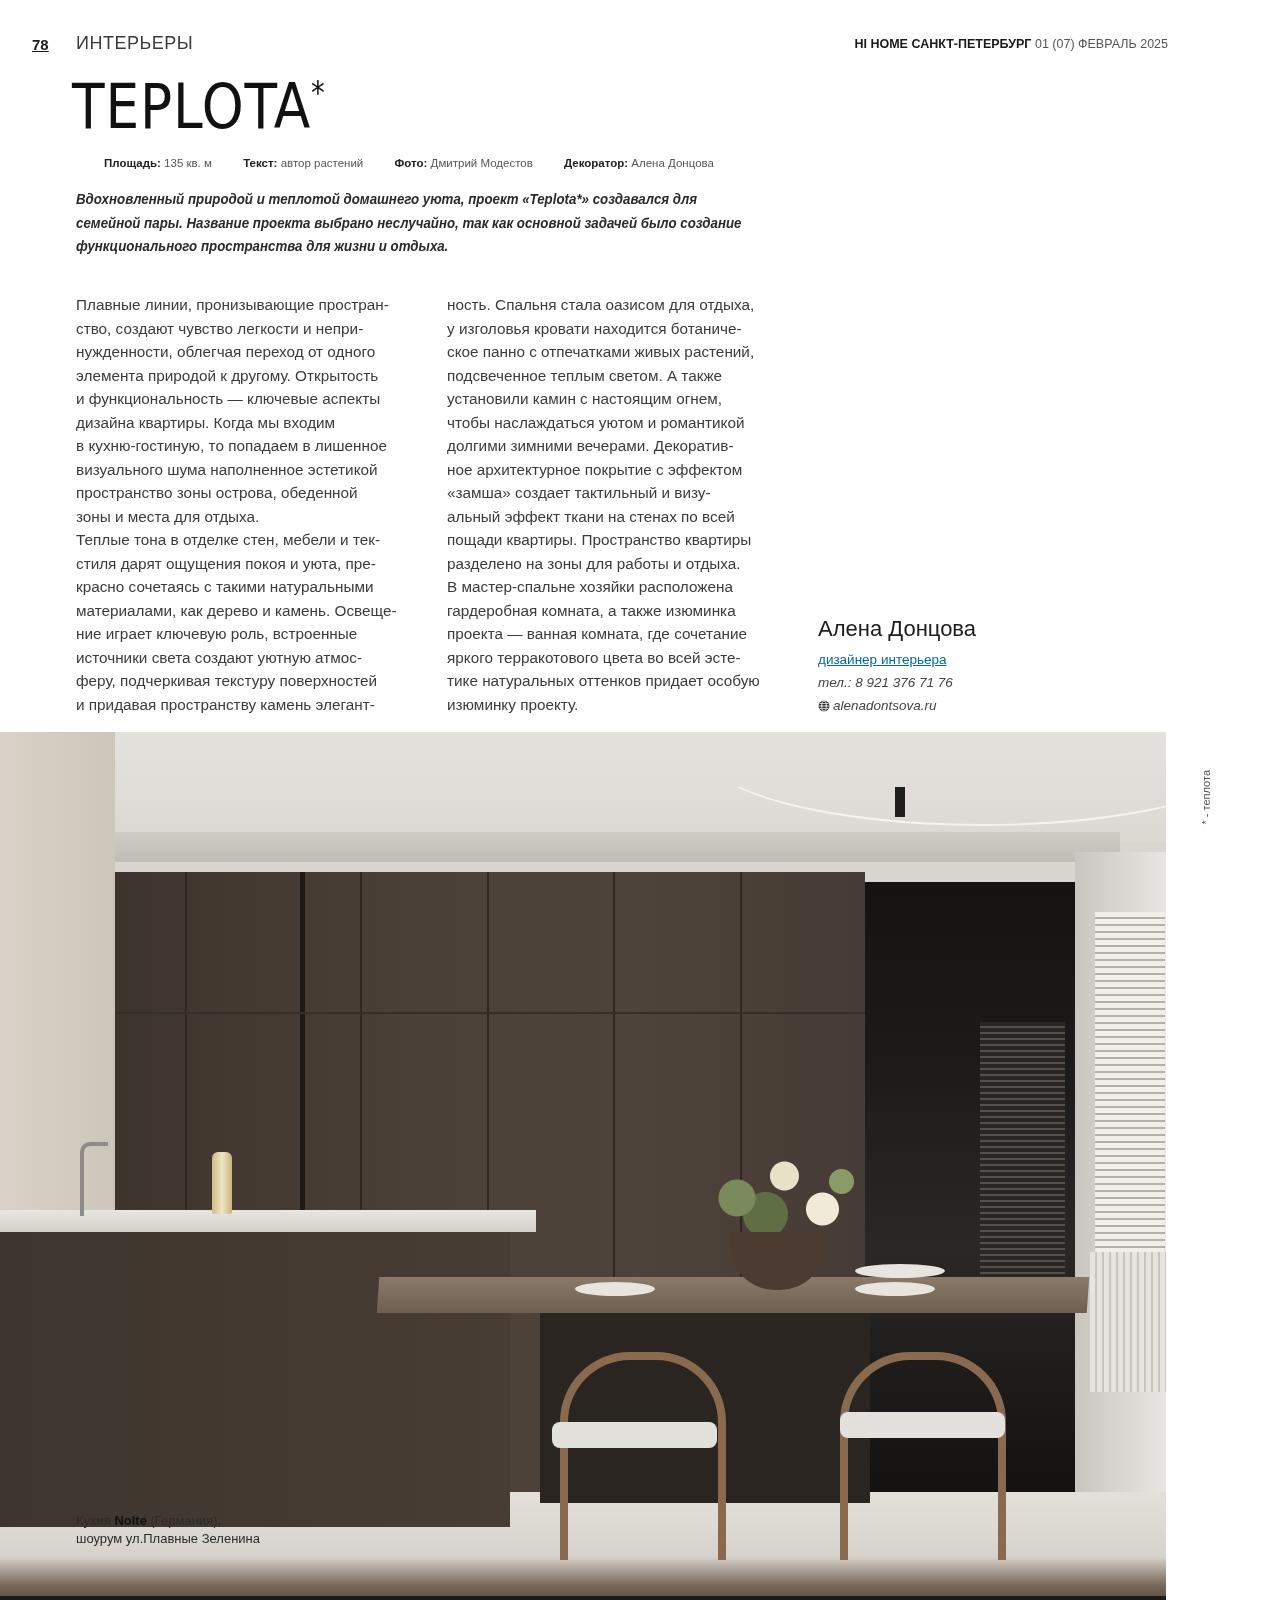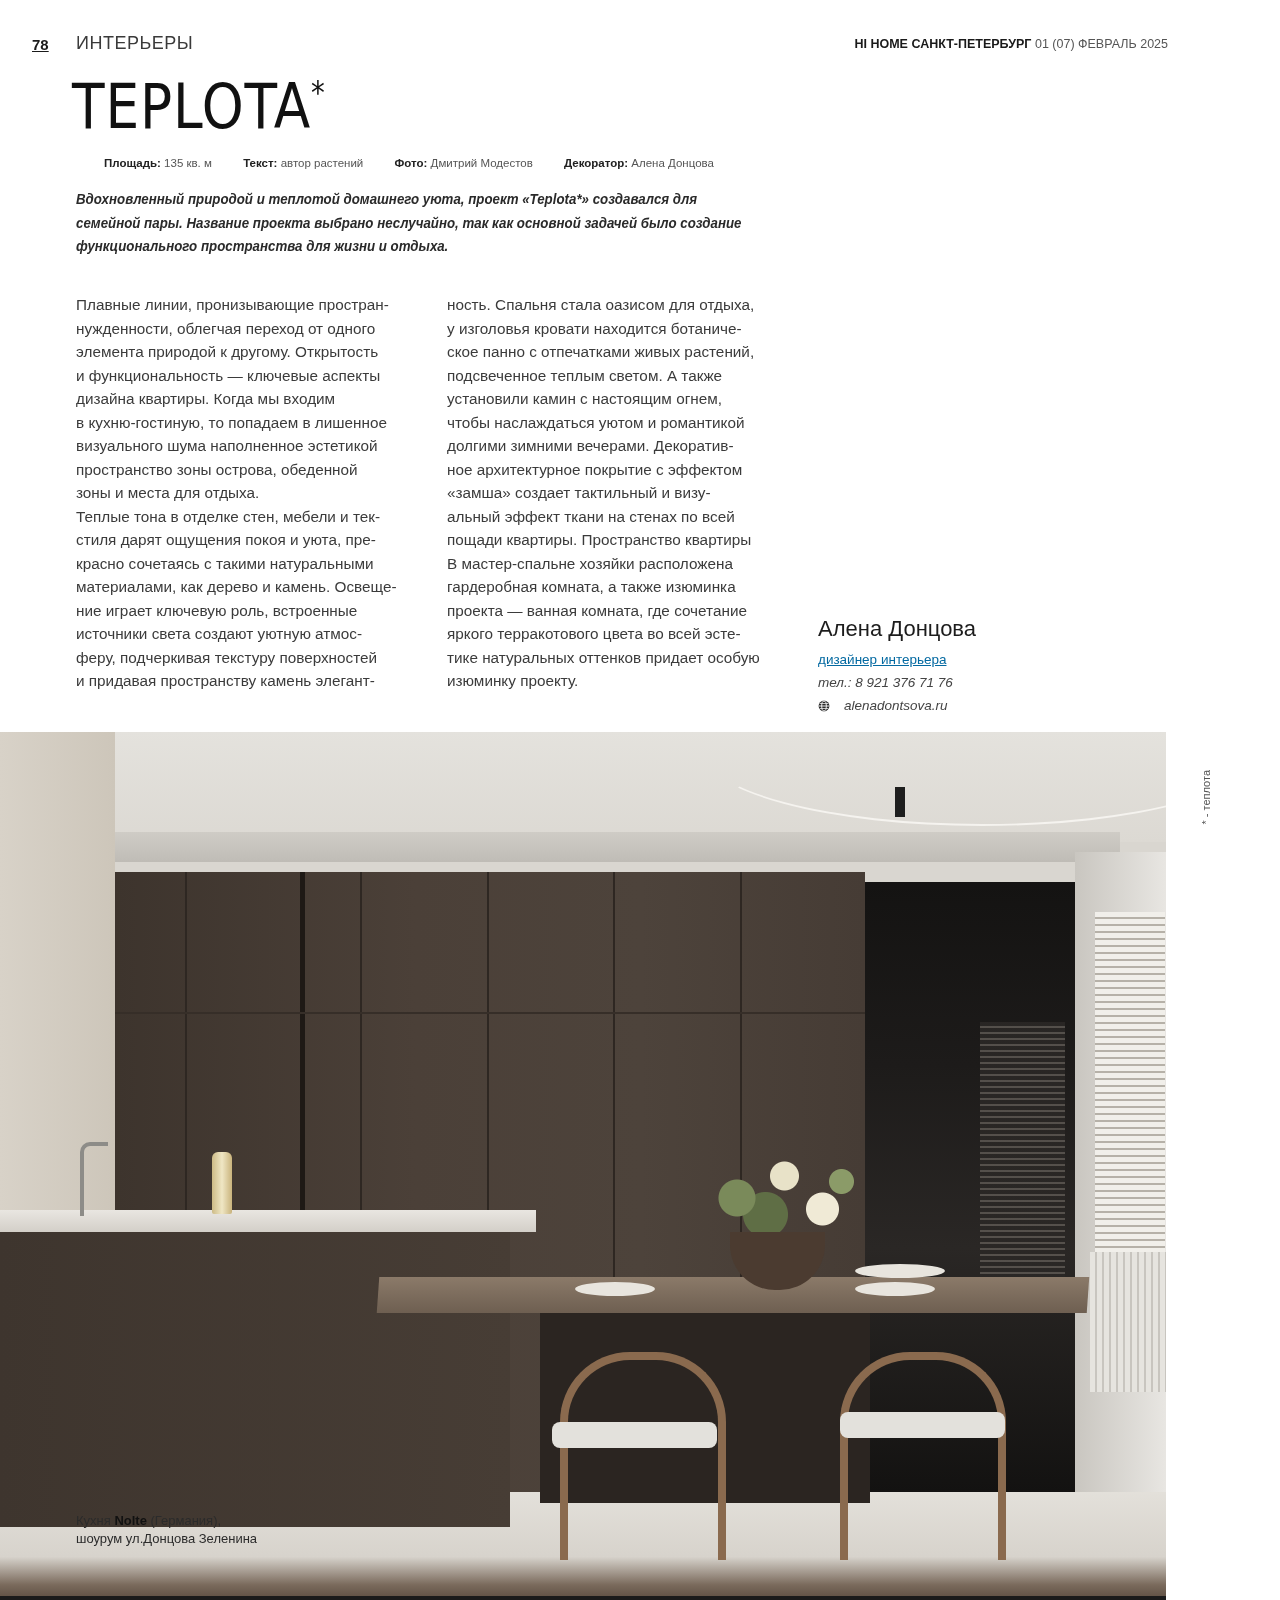--- a/index.html
+++ b/index.html
@@ -18,21 +18,21 @@
   .credits b { color: #222; margin-left: 28px; }
   .lead { position: absolute; left: 76px; top: 188px; width: 720px; font-size: 14.3px; font-style: italic; font-weight: 700; line-height: 23.5px; color: #2a2a2a; transform: scaleX(0.93); transform-origin: left top; }
   .col { position: absolute; top: 293px; width: 360px; font-size: 15.3px; line-height: 23.5px; color: #3b3b3b; }
   .col p { margin: 0; white-space: nowrap; }
   .col-1 { left: 76px; }
   .col-2 { left: 447px; }
   .designer { position: absolute; left: 818px; top: 616px; }
   .designer-name { font-size: 22px; color: #1c1c1c; margin-bottom: 6px; }
   .designer-role { font-size: 13.5px; color: #0369a1; line-height: 23px; text-decoration: underline; }
   .designer-phone { font-size: 13.5px; color: #444; font-style: italic; line-height: 23px; }
-  .designer-site { font-size: 13.5px; color: #444; font-style: italic; line-height: 23px; display: flex; align-items: center; gap: 14px; }
+  .designer-site { font-size: 13.5px; color: #444; font-style: italic; line-height: 23px; display: flex; align-items: center; gap: 3px; }
   .globe { width: 12px; height: 12px; }
   .side-note-wrap { position: absolute; left: 1200px; top: 770px; width: 20px; height: 80px; }
   .side-note-text { position: absolute; left: 0; top: 0; transform: rotate(-90deg) translateX(-100%); transform-origin: left top; font-size: 11px; color: #555; white-space: nowrap; }
 
   
   .photo { position: absolute; left: 0; top: 732px; width: 1166px; height: 868px; overflow: hidden; background: #d9d6d0; }
   .photo .ceiling { position: absolute; left: 0; top: 0; width: 100%; height: 110px; background: linear-gradient(#e4e2dd, #dcd9d3); }
   .photo .soffit { position: absolute; left: 110px; top: 100px; width: 1010px; height: 30px; background: linear-gradient(#cfccc6, #bfbcb6); }
   .photo .left-wall { position: absolute; left: 0; top: 0; width: 115px; height: 760px; background: linear-gradient(90deg, #d8d2c8, #cdc6ba); }
   .photo .right-wall { position: absolute; left: 1075px; top: 120px; width: 91px; height: 640px; background: linear-gradient(90deg, #c9c6c0, #e8e6e2); }
@@ -82,20 +82,21 @@
   <b>Фото:</b>
   <span>Дмитрий Модестов</span>
   <b>Декоратор:</b>
   <span>Алена Донцова</span>
 </div>
 
 <div class="lead">Вдохновленный природой и теплотой домашнего уюта, проект «Teplota*» создавался для семейной пары. Название проекта выбрано неслучайно, так как основной задачей было создание функционального пространства для жизни и отдыха.</div>
 
 <div class="col col-1">
   <p>Плавные линии, пронизывающие простран-</p>
+  <p>ство, создают чувство легкости и непри-</p>
   <p>нужденности, облегчая переход от одного</p>
   <p>элемента природой к другому. Открытость</p>
   <p>и функциональность — ключевые аспекты</p>
   <p>дизайна квартиры. Когда мы входим</p>
   <p>в кухню-гостиную, то попадаем в лишенное</p>
   <p>визуального шума наполненное эстетикой</p>
   <p>пространство зоны острова, обеденной</p>
   <p>зоны и места для отдыха.</p>
   <p>Теплые тона в отделке стен, мебели и тек-</p>
   <p>стиля дарят ощущения покоя и уюта, пре-</p>
@@ -111,20 +112,21 @@
   <p>у изголовья кровати находится ботаниче-</p>
   <p>ское панно с отпечатками живых растений,</p>
   <p>подсвеченное теплым светом. А также</p>
   <p>установили камин с настоящим огнем,</p>
   <p>чтобы наслаждаться уютом и романтикой</p>
   <p>долгими зимними вечерами. Декоратив-</p>
   <p>ное архитектурное покрытие с эффектом</p>
   <p>«замша» создает тактильный и визу-</p>
   <p>альный эффект ткани на стенах по всей</p>
   <p>пощади квартиры. Пространство квартиры</p>
+  <p>разделено на зоны для работы и отдыха.</p>
   <p>В мастер-спальне хозяйки расположена</p>
   <p>гардеробная комната, а также изюминка</p>
   <p>проекта — ванная комната, где сочетание</p>
   <p>яркого терракотового цвета во всей эсте-</p>
   <p>тике натуральных оттенков придает особую</p>
   <p>изюминку проекту.</p>
 </div>
 
 <div class="designer">
   <div class="designer-name">Алена Донцова</div>
@@ -180,16 +182,16 @@
 </div>
 
 <div class="right-edge"></div>
 
 <div class="side-note-wrap">
   <div class="side-note-text">* - теплота</div>
 </div>
 
 <div class="caption">
   <span>Кухня </span><b>Nolte</b><span> (Германия),</span><br>
-  <span>шоурум ул.Донцова Зеленина</span>
+  <span>шоурум ул.Плавные Зеленина</span>
 </div>
 
 <div class="bottom-bar"></div>
 
 </body></html>

